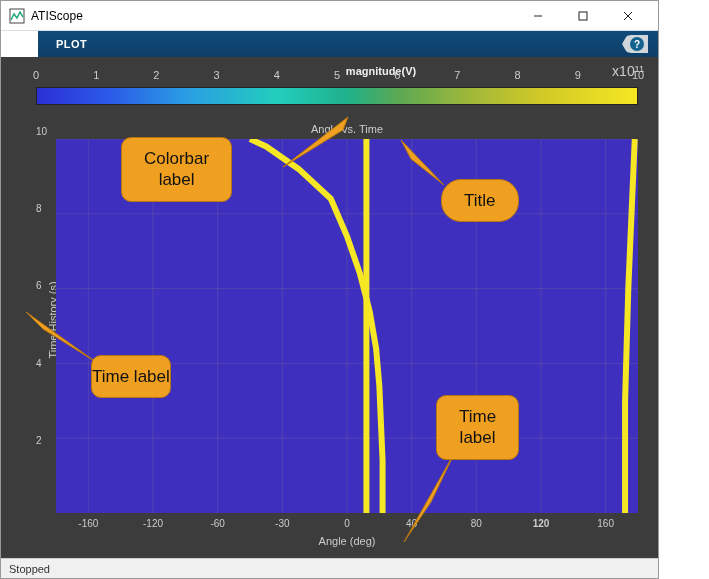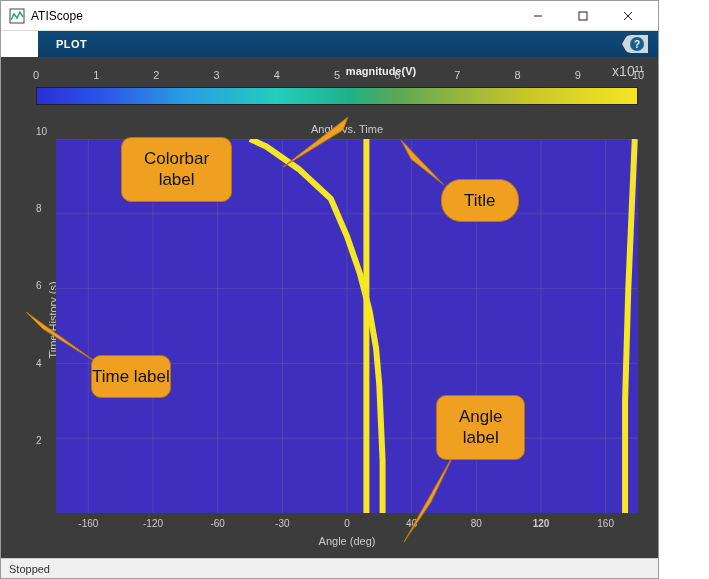--- a/index.html
+++ b/index.html
@@ -161,21 +161,21 @@
     <div class="callout callout2" style="left:440px; top:122px;border-radius:20px;"><span>Title</span></div>
     <svg class="pointer" style="left:395px; top:80px;" width="60" height="55">
         <polygon points="48,48 5,3 15,22" fill="#f0a020" stroke="#b57510"></polygon>
       </svg>
 
     <div class="callout" style="left:90px; top:298px;"><span>Time label</span></div>
     <svg class="pointer" style="left:20px; top:250px;" width="80" height="60">
         <polygon points="75,55 5,5 22,22" fill="#f0a020" stroke="#b57510"></polygon>
       </svg>
 
-    <div class="callout callout2" style="left:435px; top:338px;"><span style="white-space:pre;">Angle
+    <div class="callout callout2" style="left:435px; top:338px;"><span style="white-space:pre;">Time
 label</span></div>
     <svg class="pointer" style="left:395px; top:390px;" width="66" height="100">
         <polygon points="60,3 8,95 35,55" fill="#f0a020" stroke="#b57510"></polygon>
       </svg>
 
   </div>
 
   <div class="statusbar">
     <span>Stopped</span>
   </div>

